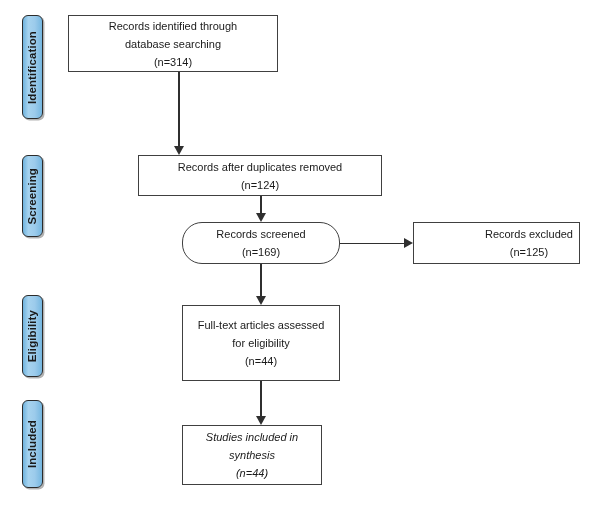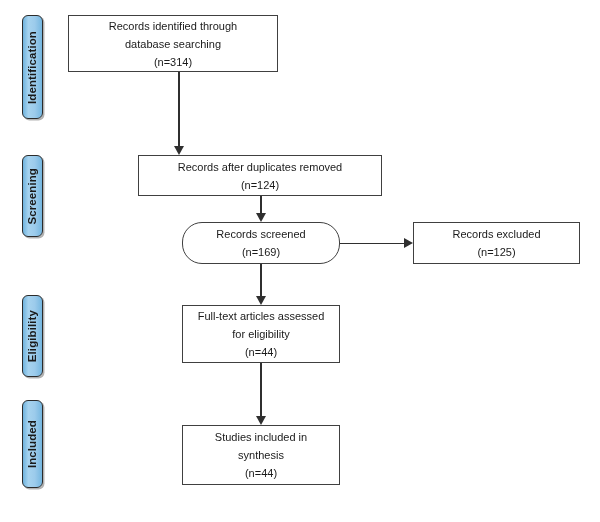--- a/index.html
+++ b/index.html
@@ -152,30 +152,30 @@
   <div class="flow-box" style="left:138px; top:155px; width:244px; height:41px;">
     <span class="box-text">Records after duplicates removed
 (n=124)</span>
   </div>
 
   <div class="flow-box" style="left:182px; top:222px; width:158px; height:42px;border-radius:20px;">
     <span class="box-text">Records screened
 (n=169)</span>
   </div>
 
-  <div class="flow-box" style="left:413px; top:222px; width:167px; height:42px;">
+  <div class="flow-box" style="left:413px; top:222px; width:167px; height:42px;justify-content:flex-end;">
     <span class="box-text">Records excluded
 (n=125)</span>
   </div>
 
-  <div class="flow-box" style="left:182px; top:305px; width:158px; height:58px;align-items:center;">
+  <div class="flow-box" style="left:182px; top:305px; width:158px; height:76px;align-items:center;">
     <span class="box-text">Full-text articles assessed
 for eligibility
 (n=44)</span>
   </div>
 
-  <div class="flow-box" style="left:182px; top:425px; width:158px; height:60px;">
+  <div class="flow-box" style="left:182px; top:425px; width:140px; height:60px;font-style:italic;">
     <span class="box-text">Studies included in
 synthesis
 (n=44)</span>
   </div>
 
 </div>
 
 </body></html>

